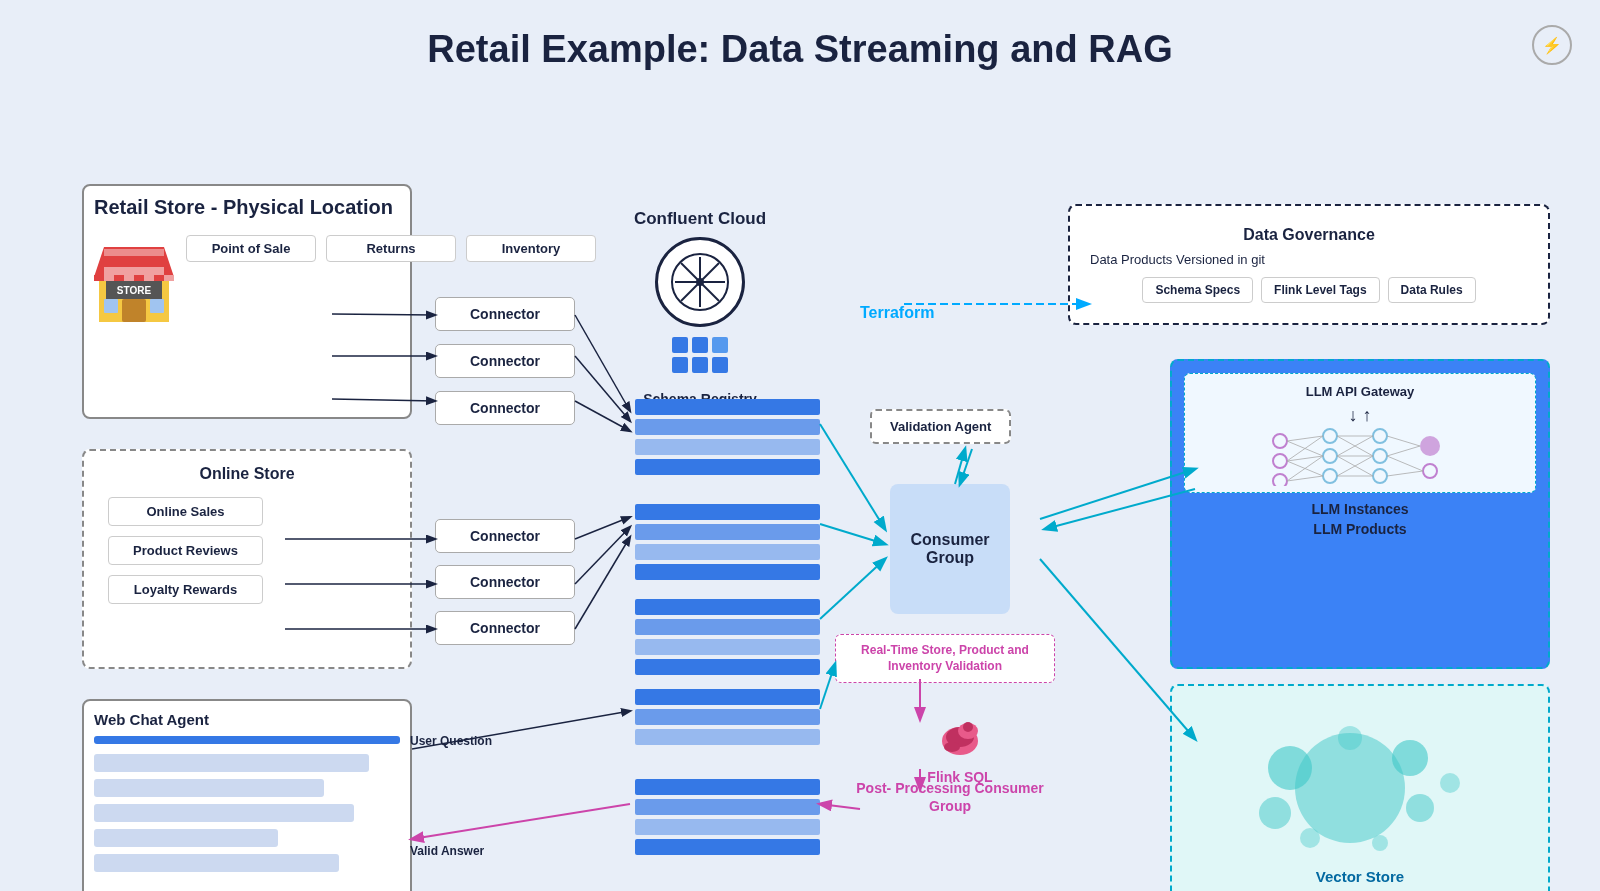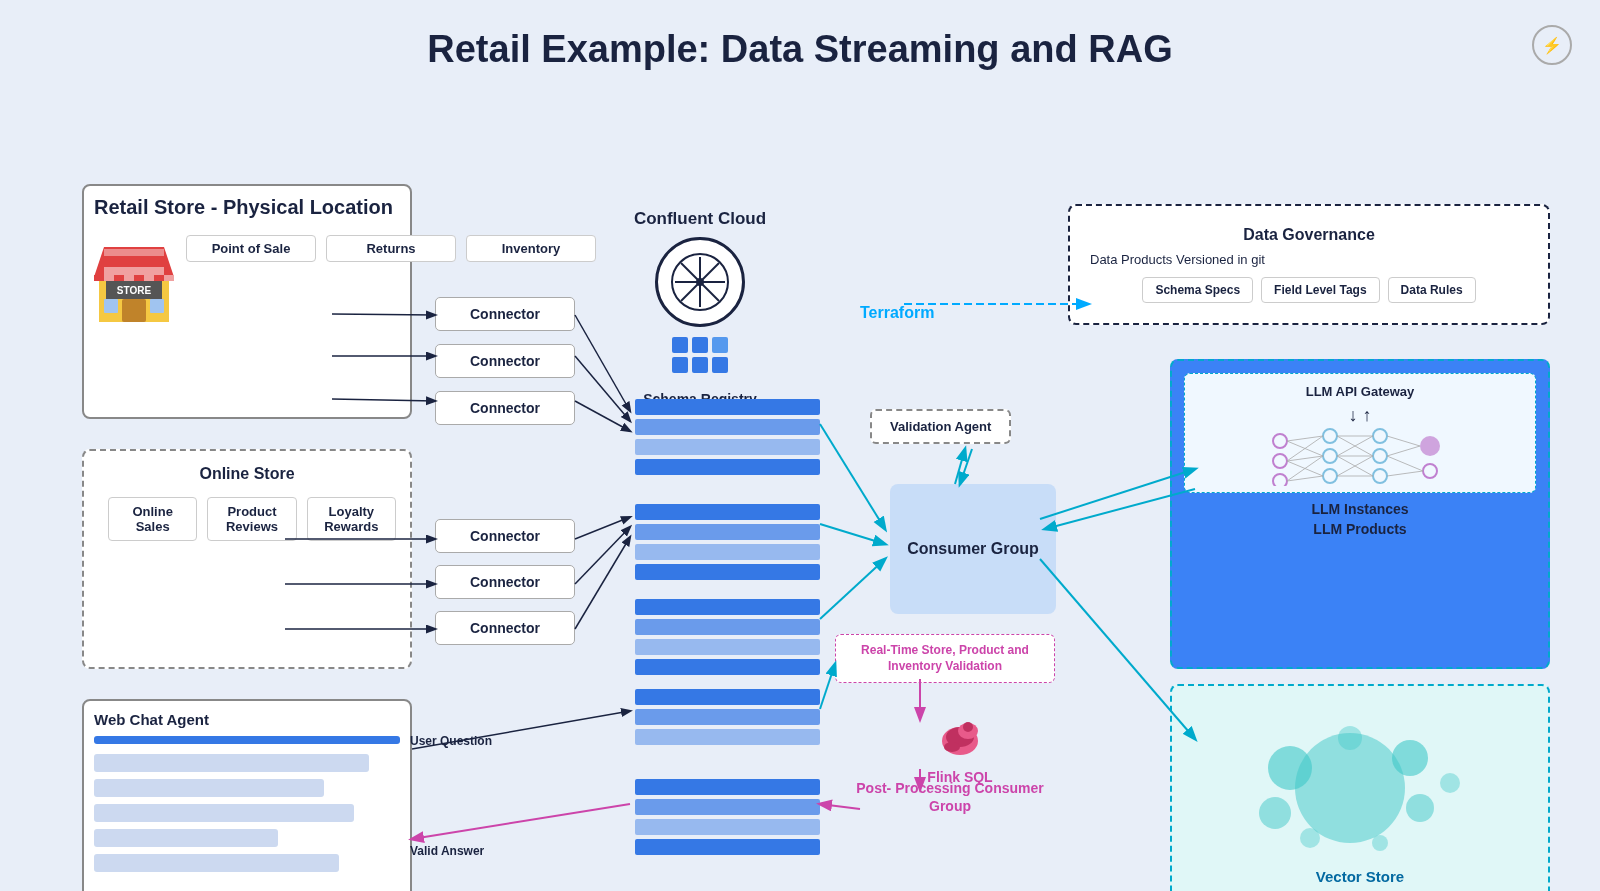--- a/index.html
+++ b/index.html
@@ -86,21 +86,21 @@
     }
     .online-store-box .box-title {
       font-size: 16px;
       font-weight: 700;
       color: #1a2340;
       margin-bottom: 14px;
       text-align: center;
     }
     .online-items {
       display: flex;
-      flex-direction: row;
+      flex-direction: column;
       gap: 10px;
       align-items: flex-start;
       margin-left: 10px;
     }
     .online-item {
       border: 1.5px solid #ccc;
       border-radius: 4px;
       padding: 6px 14px;
       font-size: 13px;
       font-weight: 600;
@@ -247,21 +247,21 @@
       font-size: 16px;
       font-weight: 700;
       color: #00aaff;
     }
 
     
     .consumer-group-box {
       position: absolute;
       left: 870px;
       top: 395px;
-      width: 166px;
+      width: 120px;
       height: 130px;
       background: #c8ddf8;
       border-radius: 8px;
       display: flex;
       align-items: center;
       justify-content: center;
       text-align: center;
       font-size: 16px;
       font-weight: 700;
       color: #1a2340;
@@ -571,21 +571,21 @@
     <div class="kafka-bar"></div>
   </div>
 
   <div class="terraform-label">Terraform</div>
 
   <div class="governance-box">
     <div class="governance-title">Data Governance</div>
     <div class="governance-subtitle">Data Products Versioned in git</div>
     <div class="governance-tags">
       <div class="gov-tag">Schema Specs</div>
-      <div class="gov-tag">Field Level Tags</div>
+      <div class="gov-tag">Flink Level Tags</div>
       <div class="gov-tag">Data Rules</div>
     </div>
   </div>
 
   <div class="consumer-group-box">Consumer Group</div>
 
   <div class="reasoning-box">Validation Agent</div>
 
   <div class="llm-service-box">
     <div class="llm-service-inner">

